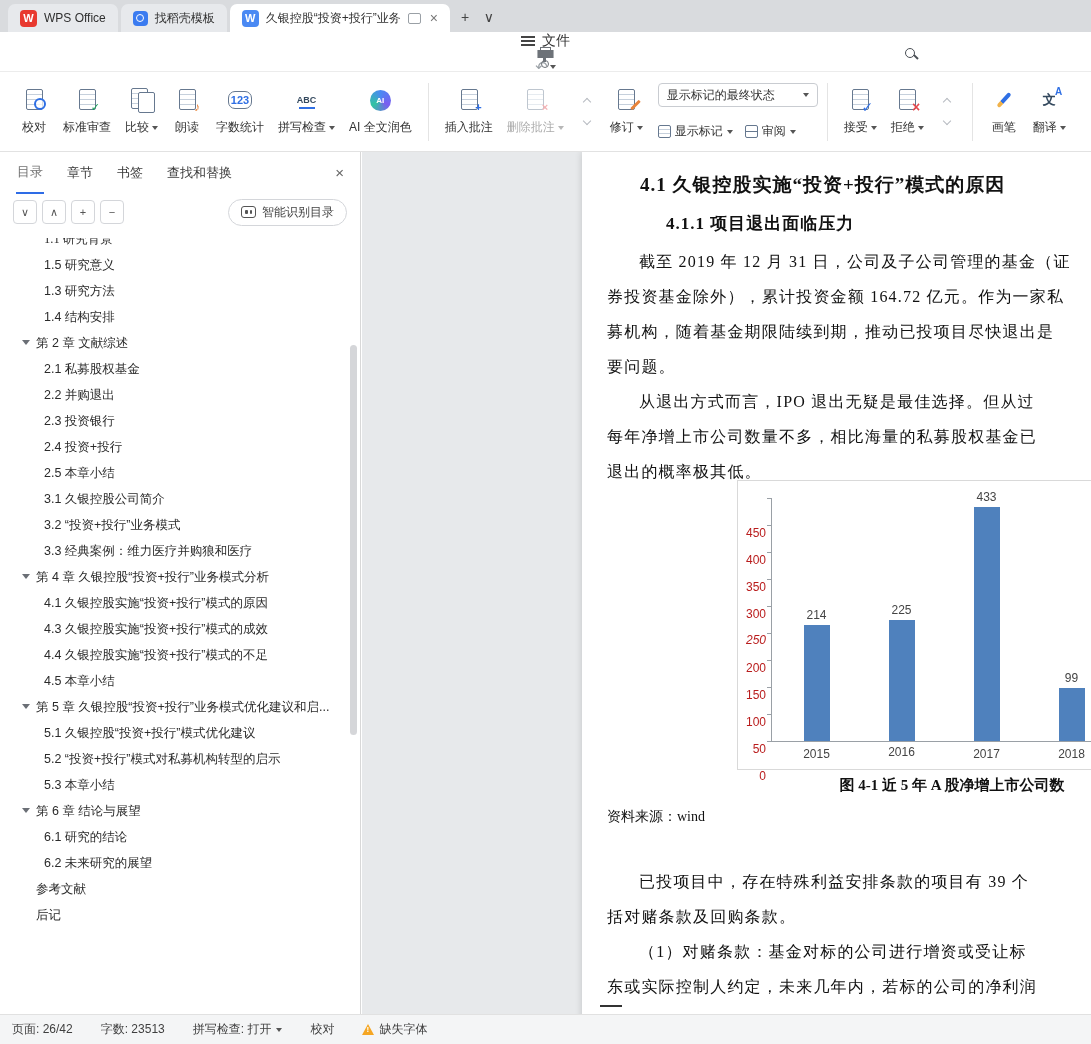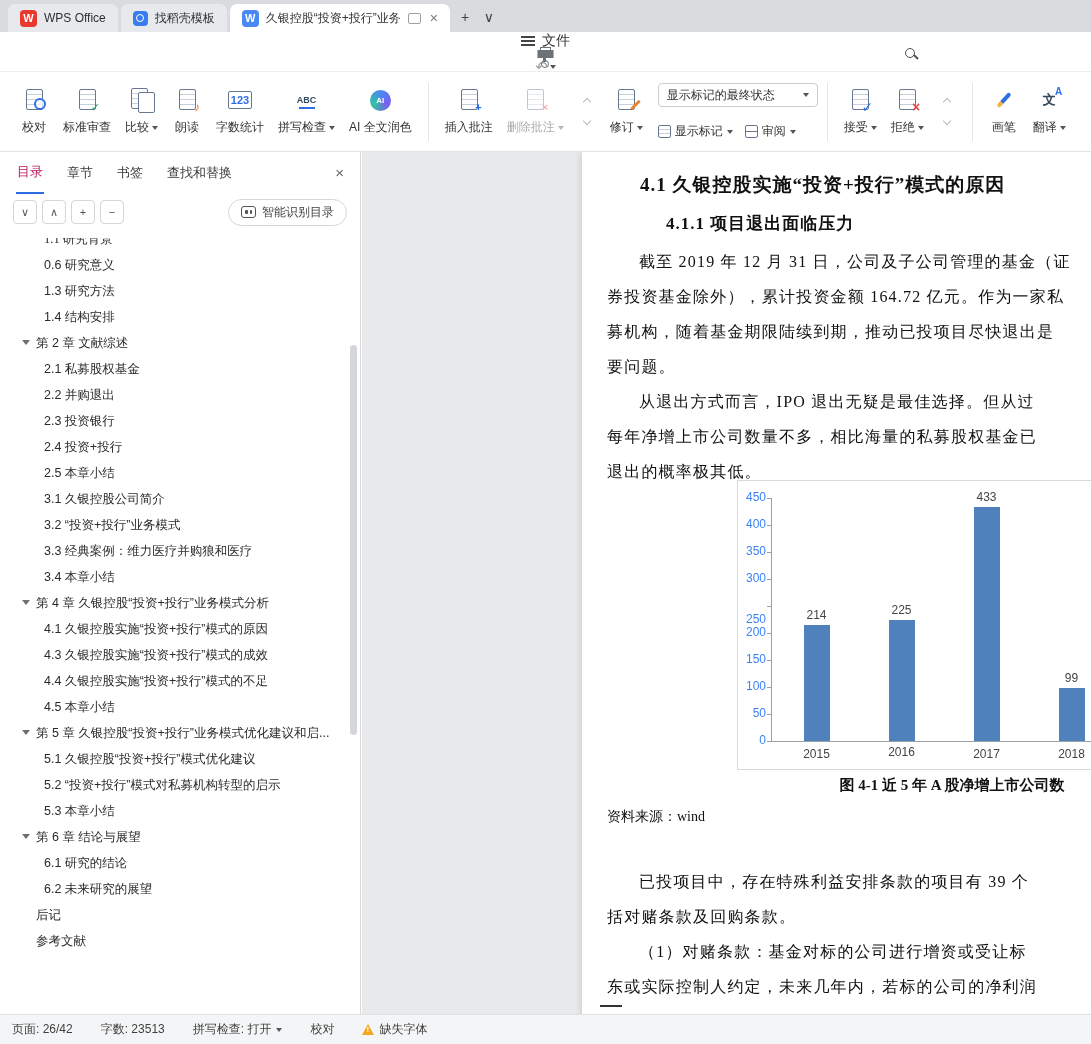--- a/index.html
+++ b/index.html
@@ -69,21 +69,21 @@
   .ric-count::before,.ric-spell::before,.ric-ai::before,.ric-pen::before,.ric-translate::before { display:none; }
   .gly { position:relative; font-size:9px; font-weight:bold; color:#34495e; z-index:1; }
   .acc { position:absolute; right:2px; bottom:0; font-size:11px; font-weight:bold; line-height:1; z-index:2; }
   .ric-proof::after { content:""; position:absolute; right:3px; bottom:3px; width:8px; height:8px;
     border:2px solid #2f6fe4; border-radius:50%; background:rgba(255,255,255,.75); }
   .ric-audit .acc { color:#18a058; }
   .ric-compare::before { left:4px; top:1px; }
   .ric-compare::after { content:""; position:absolute; width:15px; height:19px; border:1.3px solid #66788f;
     border-radius:2px; background:#fff; left:11px; top:5px; }
   .ric-read .acc { color:#e8833a; font-size:12px; }
-  .ric-count .gly { font-size:11px; color:#2f6fe4; border:1.3px solid #66788f; border-radius:2px;
+  .ric-count .gly { font-size:11px; color:#2f6fe4; border:1.3px solid #66788f; border-radius:7px;
     padding:2px 2px; background:#fff; }
   .ric-spell .gly { font-size:9px; }
   .ric-spell::after { content:""; position:absolute; bottom:4px; left:7px; width:16px; height:2px; background:#2f6fe4; }
   .ric-ai .gly { width:21px; height:21px; border-radius:50%; color:#fff; display:flex; align-items:center;
     justify-content:center; font-size:8px; background:conic-gradient(#4a89f3,#7b5cf0,#31c4a2,#4a89f3); }
   .ric-comment-add .acc { color:#2f6fe4; }
   .ric-comment-del .acc { color:#e5484d; }
   .ric-revise::after { content:""; position:absolute; right:4px; bottom:2px; width:3px; height:12px;
     background:#e8833a; border-radius:1px; transform:rotate(45deg); }
   .ric-accept .acc { font-size:14px; color:#2f6fe4; bottom:-1px; }
@@ -104,21 +104,21 @@
   .sbtn { display:flex; align-items:center; gap:4px; font-size:12px; color:#333; white-space:nowrap; }
   .sic { width:13px; height:13px; border:1.3px solid #66788f; border-radius:2px; }
   .sic-page { background:repeating-linear-gradient(#fff 0 3px,#c6d0dc 3px 4px); }
   .sic-grid { background:linear-gradient(#66788f 1.3px,transparent 1.3px) 0 5px/100% 100% no-repeat,#fff; }
 
   
   .sidebar { position:absolute; top:152px; left:0; width:361px; bottom:30px; background:#fff;
     border-right:1px solid #d8d8d8; }
   .side-tabs { display:flex; align-items:center; height:42px; padding:0 16px; font-size:13px; color:#3c3c3c; position:relative; }
   .stab { margin-right:22px; padding:11px 1px; }
-  .stab.active { color:#be185d; border-bottom:2px solid #2e6ce6;font-family:Liberation Serif, serif; }
+  .stab.active { color:#737373; border-bottom:2px solid #2e6ce6;font-family:Liberation Serif, serif; }
   .side-close { position:absolute; right:16px; top:12px; color:#666; font-size:15px; }
   .side-controls { display:flex; align-items:center; padding:0 13px; gap:5px; height:36px; }
   .cbtn { width:24px; height:24px; border:1px solid #d4d6da; border-radius:4px; display:flex;
     align-items:center; justify-content:center; font-size:11px; color:#555; background:#fff; }
   .smart { margin-left:auto; height:27px; border:1px solid #d4d6da; border-radius:14px; display:flex;
     align-items:center; gap:6px; padding:0 12px; font-size:12px; color:#444; background:#fff; }
   .robot { width:15px; height:12px; border:1.4px solid #555; border-radius:3px; position:relative; }
   .robot::before,.robot::after { content:""; position:absolute; top:3px; width:2.5px; height:4px; background:#555; border-radius:1px; }
   .robot::before { left:3px; } .robot::after { right:3px; }
   .toc { position:absolute; top:86px; bottom:0; left:0; right:10px; overflow:hidden; }
@@ -137,22 +137,22 @@
     box-shadow:0 0 7px rgba(0,0,0,.16); }
   .docfont { font-family:"Liberation Serif","DejaVu Serif",serif; color:#111; }
   .h1 { position:absolute; left:58px; top:20px; font-size:19px; font-weight:bold; letter-spacing:1px; white-space:nowrap; }
   .h2 { position:absolute; left:84px; top:60px; font-size:17px; font-weight:bold; letter-spacing:1px; white-space:nowrap; }
   .par { position:absolute; left:25px; right:0; font-size:16px; letter-spacing:1.2px; }
   .par .line { height:35px; line-height:35px; white-space:nowrap; }
   .par .line.ind { padding-left:32px; }
   .p0 { top:92px; } .p1 { top:232px; } .p2 { top:712px; } .p3 { top:782px; }
   .chartbox { position:absolute; left:155px; top:328px; width:430px; height:290px;
     border:1px solid #d9d9d9; background:#fff; }
-  .ytick { position:absolute; left:0; width:28px; text-align:right; font-size:12px; color:#3b82f6;
-    font-family:"Liberation Sans",sans-serif; }
+  .ytick { position:absolute; left:0; width:28px; text-align:right; font-size:12px; color:#b91c1c;
+    font-family:"Liberation Sans",sans-serif;margin-top:36px; }
   .ytickmark { position:absolute; left:29px; width:4px; height:1px; background:#9aa0a6; }
   .yaxis { position:absolute; left:33px; top:17px; width:1px; height:243px; background:#9aa0a6; }
   .xaxis { position:absolute; left:33px; top:260px; width:385px; height:1px; background:#9aa0a6; }
   .bar { position:absolute; width:26px; }
   .vlabel,.xlabel { position:absolute; width:85px; text-align:center; font-size:12px; color:#444;
     font-family:"Liberation Sans",sans-serif; }
   .figcap { position:absolute; top:624px; left:155px; width:430px; text-align:center;
     font-size:15px; font-weight:bold; white-space:nowrap; }
   .src { position:absolute; top:656px; left:25px; font-size:14px; }
   .fsep { position:absolute; top:853px; left:18px; width:22px; height:1.5px; background:#333; }
@@ -402,21 +402,21 @@
     <span class="smart">
       <span class="robot"></span>
       <span>智能识别目录</span>
     </span>
   </div>
   <div class="toc">
       <div class="titem">
         <span class="tlabel">1.1 研究背景</span>
       </div>
       <div class="titem">
-        <span class="tlabel">0.6 研究意义</span>
+        <span class="tlabel">1.5 研究意义</span>
       </div>
       <div class="titem">
         <span class="tlabel">1.3 研究方法</span>
       </div>
       <div class="titem">
         <span class="tlabel">1.4 结构安排</span>
       </div>
       <div class="titem l1">
         <span class="tri"></span>
         <span class="tlabel">第 2 章 文献综述</span>
@@ -438,23 +438,20 @@
       </div>
       <div class="titem">
         <span class="tlabel">3.1 久银控股公司简介</span>
       </div>
       <div class="titem">
         <span class="tlabel">3.2 “投资+投行”业务模式</span>
       </div>
       <div class="titem">
         <span class="tlabel">3.3 经典案例：维力医疗并购狼和医疗</span>
       </div>
-      <div class="titem">
-        <span class="tlabel">3.4 本章小结</span>
-      </div>
       <div class="titem l1">
         <span class="tri"></span>
         <span class="tlabel">第 4 章 久银控股“投资+投行”业务模式分析</span>
       </div>
       <div class="titem">
         <span class="tlabel">4.1 久银控股实施“投资+投行”模式的原因</span>
       </div>
       <div class="titem">
         <span class="tlabel">4.3 久银控股实施“投资+投行”模式的成效</span>
       </div>
@@ -481,24 +478,24 @@
         <span class="tri"></span>
         <span class="tlabel">第 6 章 结论与展望</span>
       </div>
       <div class="titem">
         <span class="tlabel">6.1 研究的结论</span>
       </div>
       <div class="titem">
         <span class="tlabel">6.2 未来研究的展望</span>
       </div>
       <div class="titem l1">
+        <span class="tlabel">参考文献</span>
+      </div>
+      <div class="titem l1">
         <span class="tlabel">后记</span>
-      </div>
-      <div class="titem l1">
-        <span class="tlabel">参考文献</span>
       </div>
     </div>
   <div class="sscroll-thumb"></div>
 </div>
 
 <div class="docarea">
   <div class="page docfont">
     <div class="h1">4.1 久银控股实施“投资+投行”模式的原因</div>
     <div class="h2">4.1.1 项目退出面临压力</div>
     <div class="par p0">
@@ -516,21 +513,21 @@
         <div class="ytick" style="top: 252px;">0</div>
         <div class="ytickmark" style="top: 260px;"></div>
         <div class="ytick" style="top: 225px;">50</div>
         <div class="ytickmark" style="top: 233px;"></div>
         <div class="ytick" style="top: 198px;">100</div>
         <div class="ytickmark" style="top: 206px;"></div>
         <div class="ytick" style="top: 171px;">150</div>
         <div class="ytickmark" style="top: 179px;"></div>
         <div class="ytick" style="top: 144px;">200</div>
         <div class="ytickmark" style="top: 152px;"></div>
-        <div class="ytick" style="top: 131px;">250</div>
+        <div class="ytick" style="top: 116px; font-style: italic;">250</div>
         <div class="ytickmark" style="top: 125px;"></div>
         <div class="ytick" style="top: 90px;">300</div>
         <div class="ytickmark" style="top: 98px;"></div>
         <div class="ytick" style="top: 63px;">350</div>
         <div class="ytickmark" style="top: 71px;"></div>
         <div class="ytick" style="top: 36px;">400</div>
         <div class="ytickmark" style="top: 44px;"></div>
         <div class="ytick" style="top: 9px;">450</div>
         <div class="ytickmark" style="top: 17px;"></div>
         <div class="yaxis"></div>

